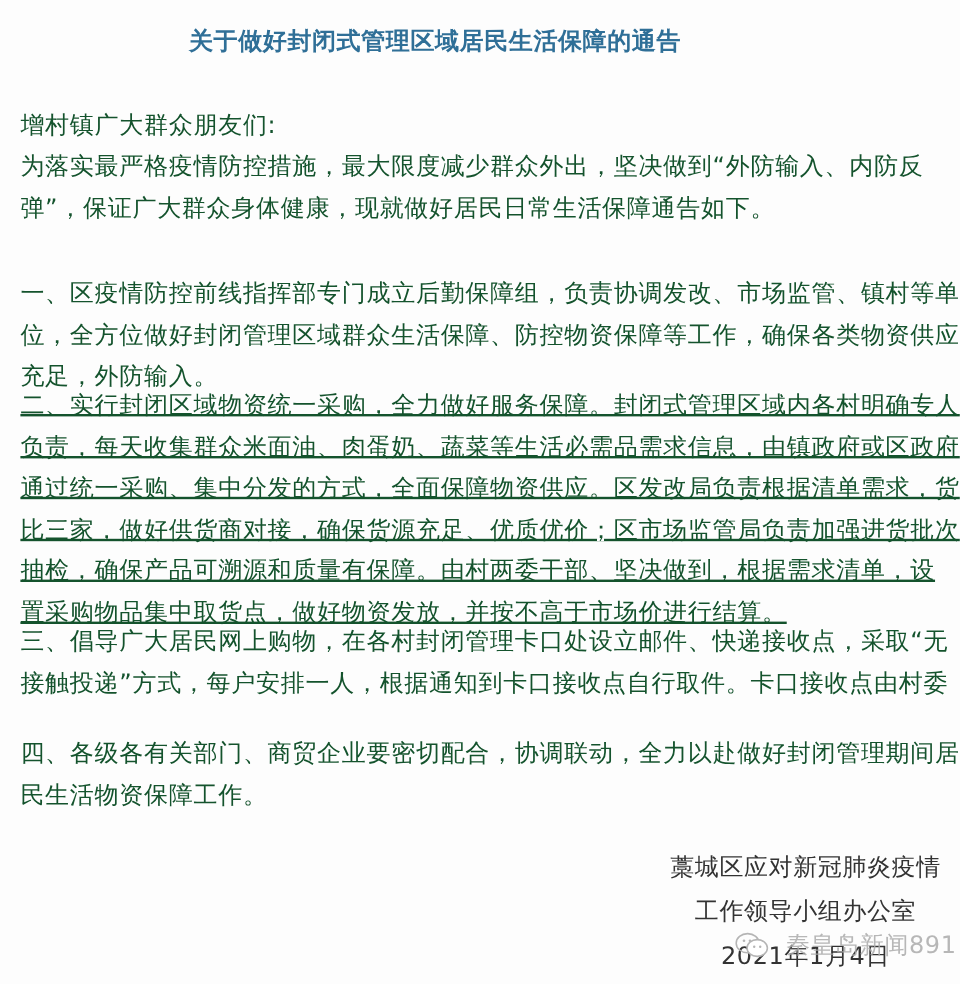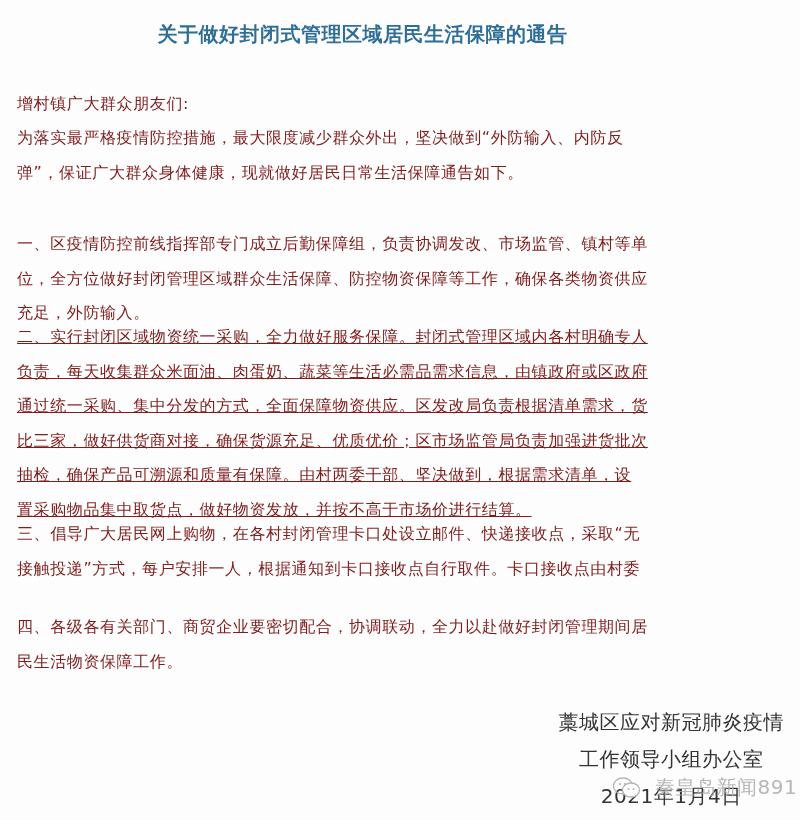--- a/index.html
+++ b/index.html
@@ -30,23 +30,23 @@
       font-size: 20px;
       font-weight: bold;
       color: #2f6f97;
       letter-spacing: 0.5px;
       line-height: 28px;
     }
     .body-text {
       position: absolute;
       left: 17px;
       width: 770px;
-      font-size: 16px;
+      font-size: 20px;
       line-height: 34.5px;
-      color: #7f1d1d;
+      color: #14532d;
       letter-spacing: 0.6px;
     }
     .greeting { top: 87px; }
     .intro { top: 121px; }
     .p1 { top: 227px; }
     .p2 { top: 320px; text-decoration: underline; }
     .p3 { top: 517px; }
     .p4 { top: 610px; }
     .line { display: block; white-space: nowrap; }
     .signature {

